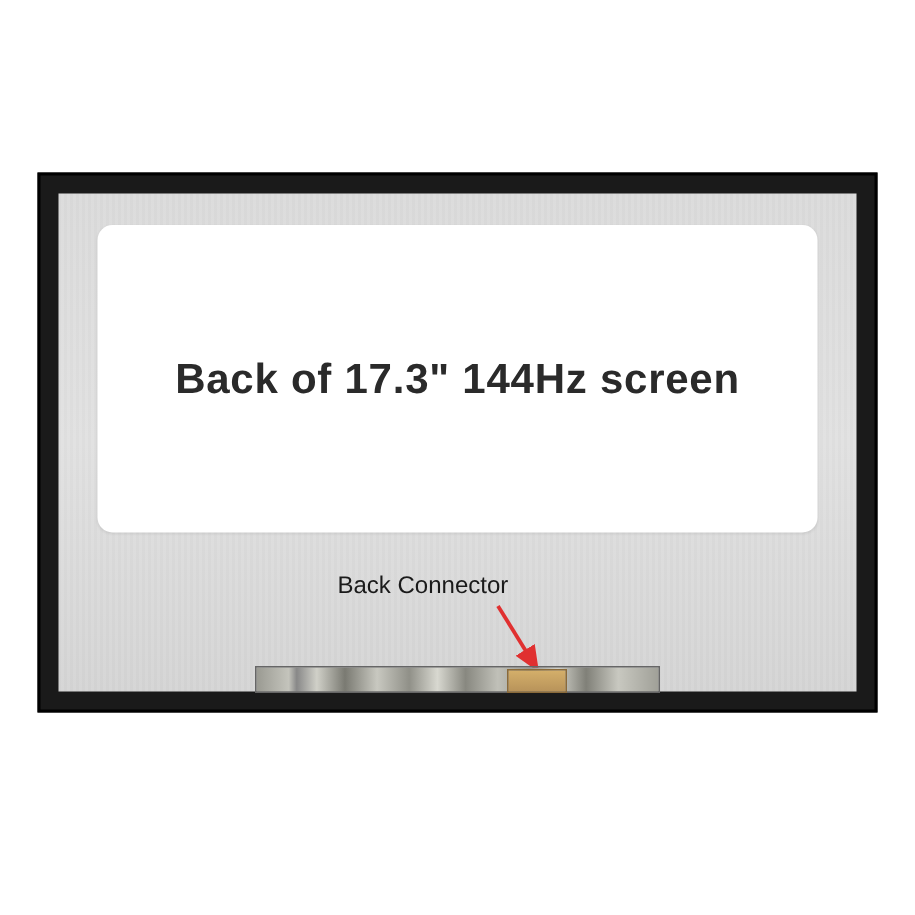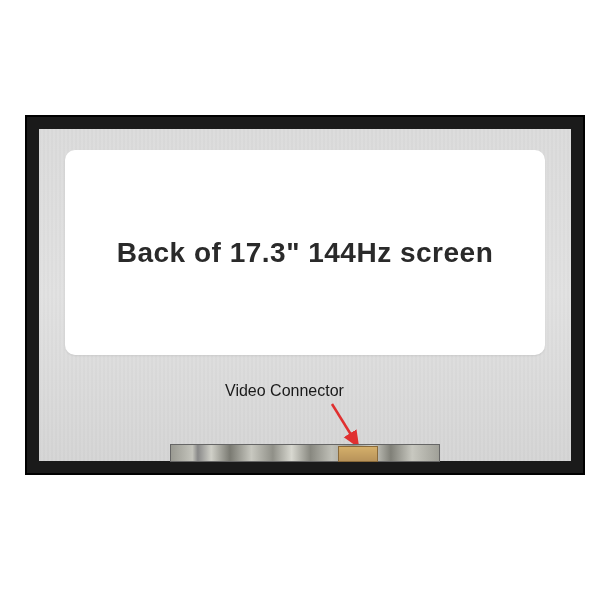--- a/index.html
+++ b/index.html
@@ -94,21 +94,21 @@
 <body>
 
 <div class="screen-panel">
   <div class="panel-inner"></div>
 </div>
 
 <div class="white-label">
   <div class="main-text">Back of 17.3" 144Hz screen</div>
 </div>
 
-<div class="connector-label">Video Connector</div>
+<div class="connector-label">Back Connector</div>
 
 <svg class="arrow" width="60" height="55">
   <defs>
     <marker id="arrowhead" markerWidth="8" markerHeight="8" refX="6" refY="3" orient="auto">
       <polygon points="0 0, 7 3, 0 6" fill="#e03030"></polygon>
     </marker>
   </defs>
   <line x1="4" y1="4" x2="30" y2="46" stroke="#e03030" stroke-width="2.5" marker-end="url(#arrowhead)"></line>
 </svg>
 

